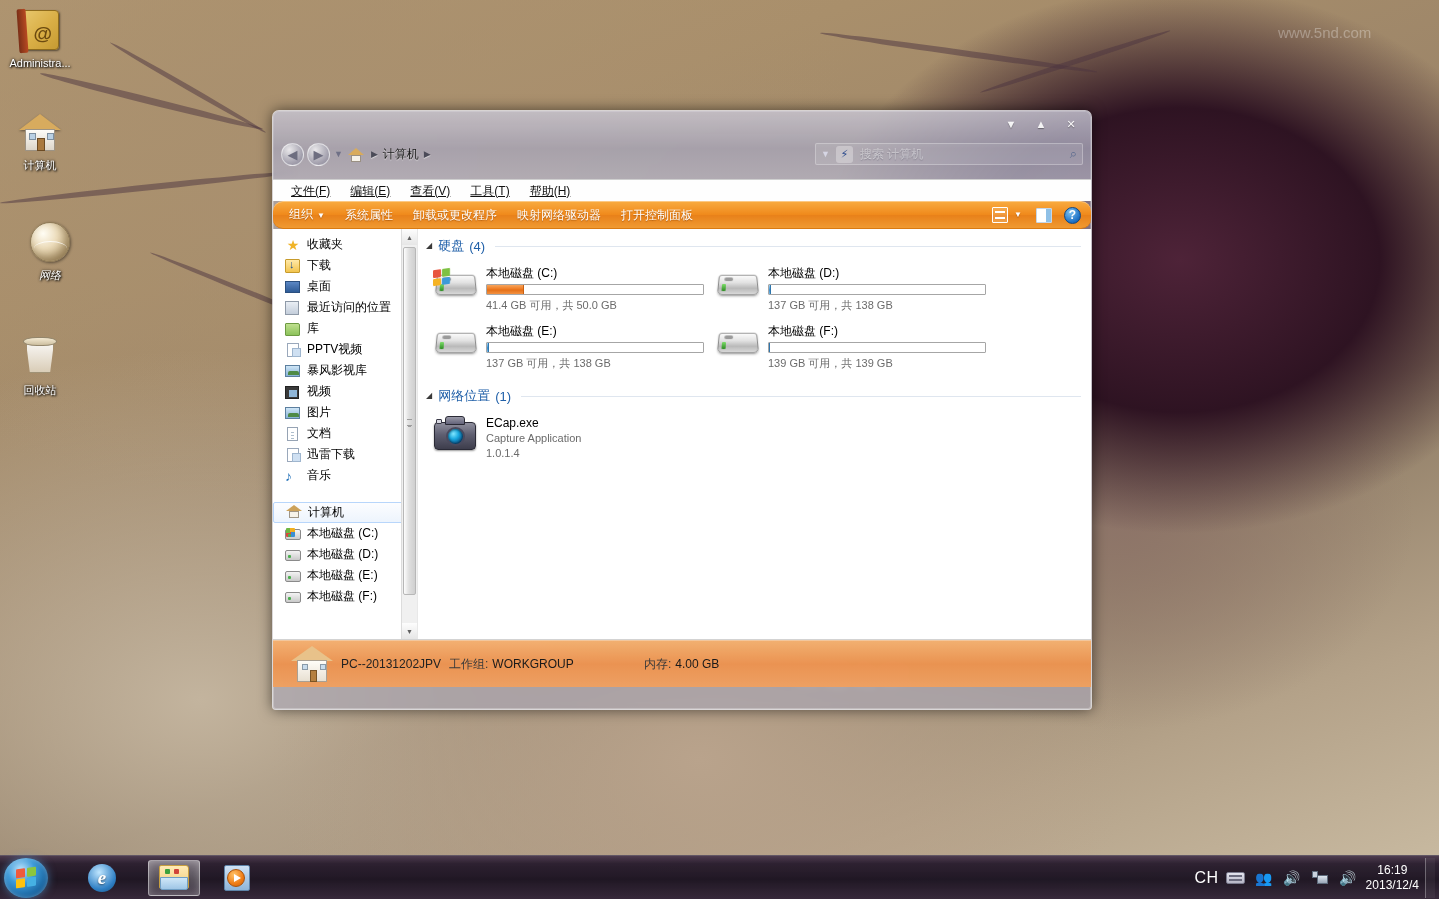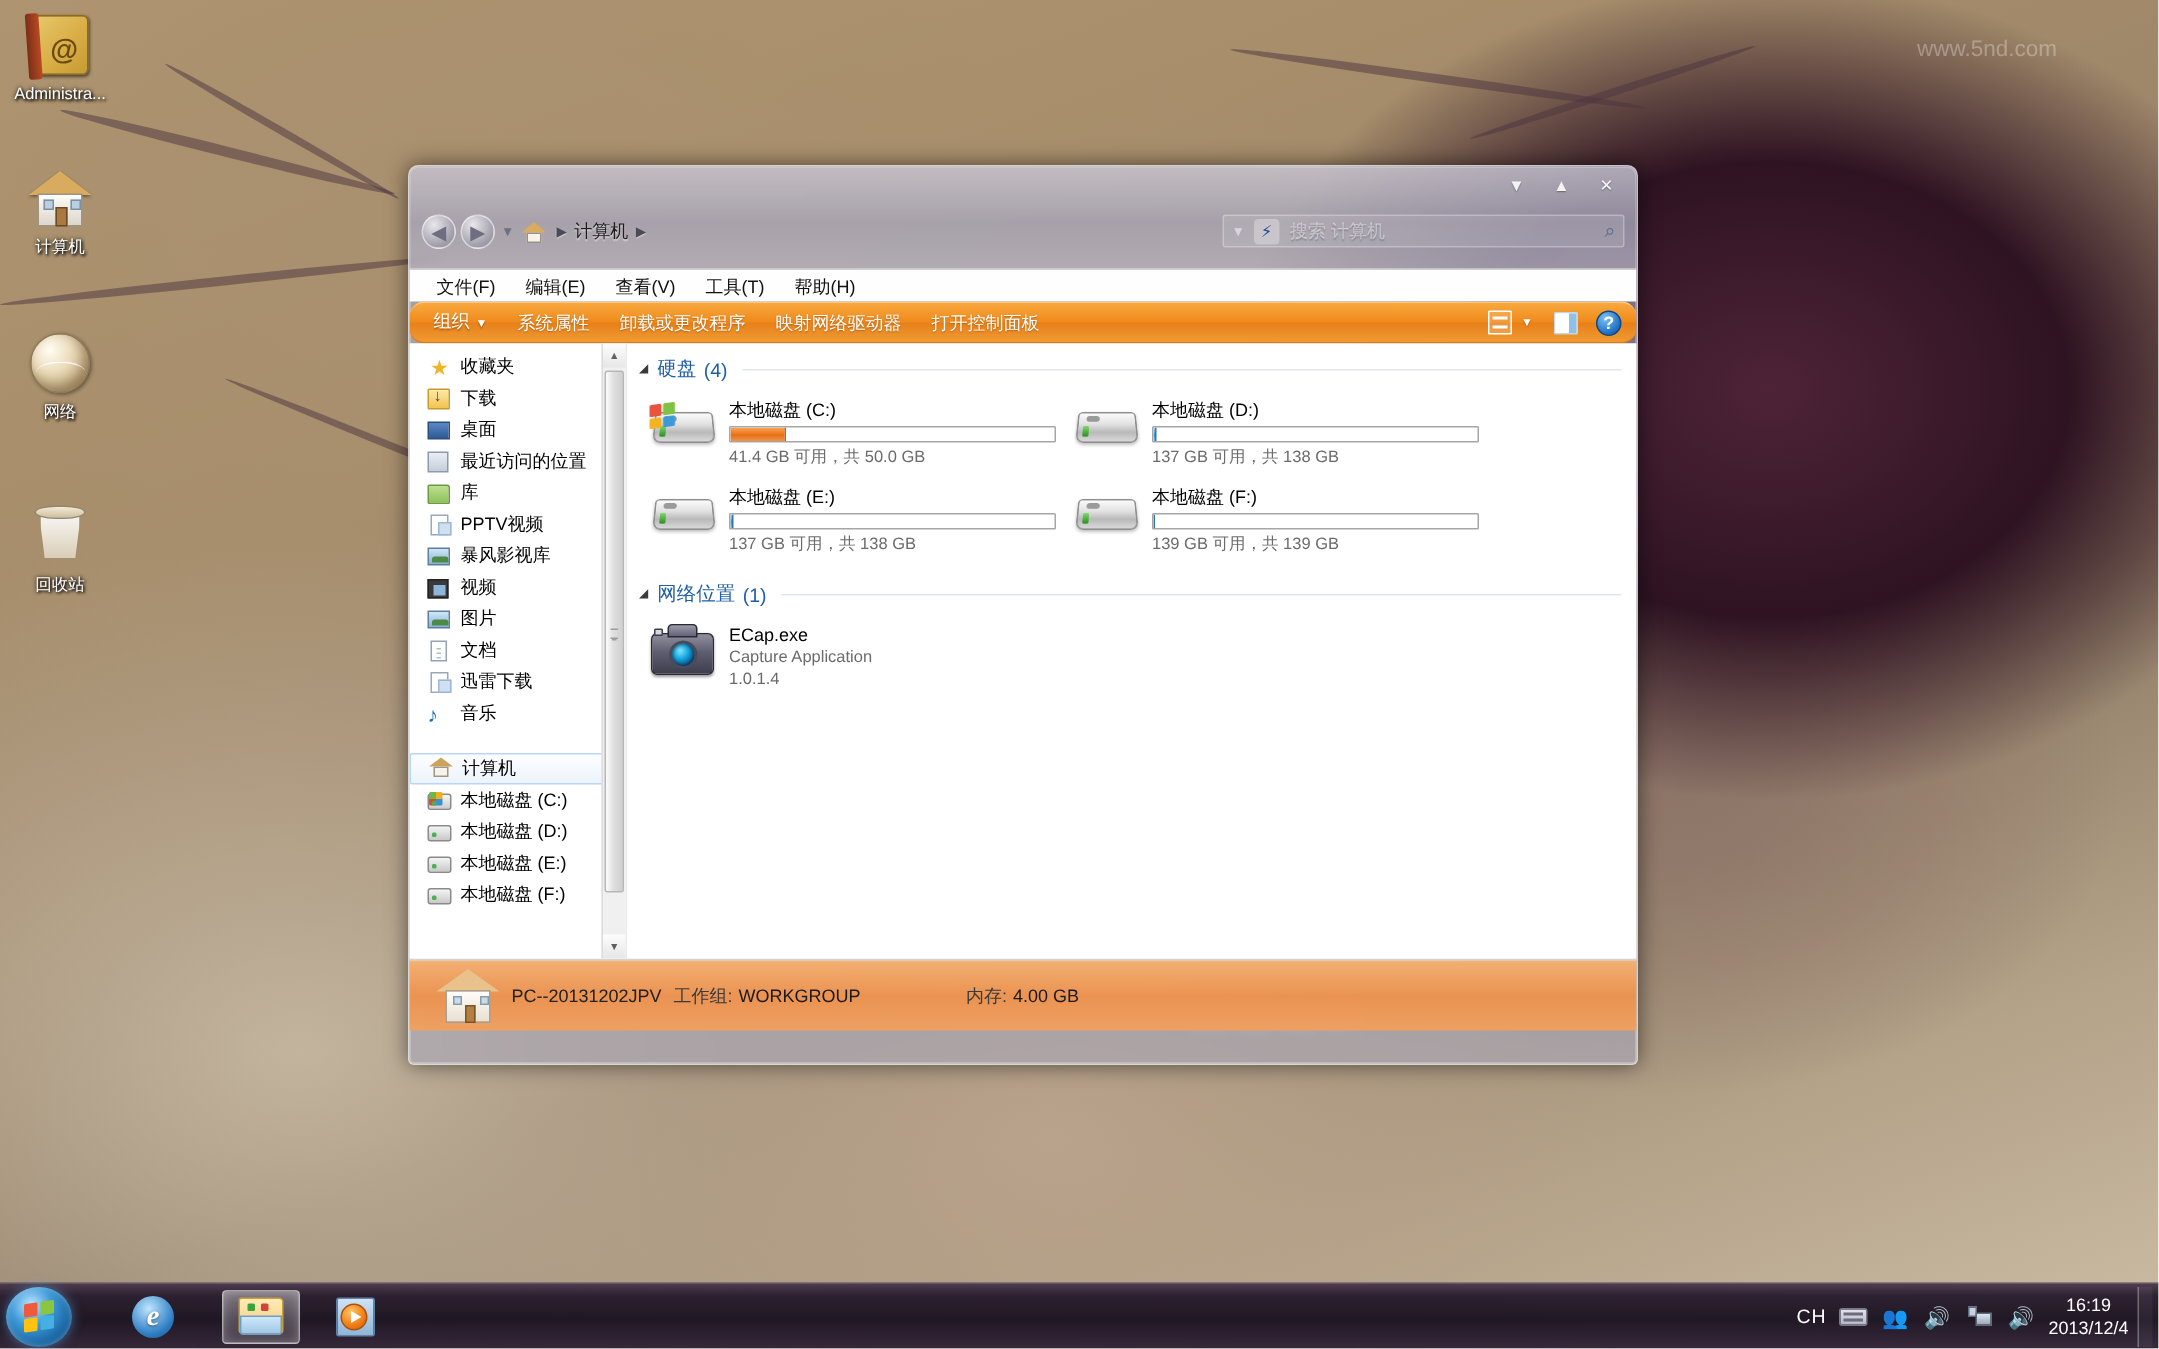--- a/index.html
+++ b/index.html
@@ -222,21 +222,21 @@
 
   
   .menubar {
     height: 22px;
     background: #fefefe;
     border-top: 1px solid #cfcfcf;
     display: flex; align-items: center;
     padding-left: 8px;
     font-size: 12px; color: #111;
   }
-  .menubar .mi { padding: 0 10px; line-height: 20px; cursor: default; }
+  .menubar .mi { padding: 0 10px; line-height: 20px; cursor: default; text-decoration: underline; }
 
   
   .cmdbar {
     height: 28px;
     background: linear-gradient(180deg,#f8a93e 0%, #f08a1c 48%, #e8811a 52%, #f09a32 100%);
     border-top: 1px solid #fcc984;
     border-bottom: 1px solid #d97a12;
     display: flex; align-items: center;
     padding: 0 6px;
     font-size: 12px; color: #fff;
@@ -688,21 +688,21 @@
     height: 100%;
     padding-right: 4px;
   }
   .tray-ico {
     display: flex; align-items: center; justify-content: center;
     min-width: 22px; height: 22px;
     margin: 0 3px;
     color: #e8e8f2; font-size: 12px;
     cursor: default;
   }
-  .tray-ime { font-size: 13px; color: #ffffff; letter-spacing: .5px; }
+  .tray-ime { font-size: 16px; color: #ffffff; letter-spacing: .5px; }
   .tray-kbd {
     width: 19px; height: 12px;
     background: linear-gradient(180deg,#e4e4ee,#b6b6c6);
     border: 1px solid #7b7b8e; border-radius: 2px;
     position: relative;
   }
   .tray-kbd:after {
     content: ""; position: absolute; left: 2px; top: 2px; right: 2px; height: 2px;
     background: #6b6b7e; box-shadow: 0 4px 0 #6b6b7e;
   }
@@ -769,21 +769,21 @@
         <div class="roof"></div>
         <div class="body"></div>
         <div class="win" style="left:11px; top:21px;"></div>
         <div class="win" style="left:29px; top:21px;"></div>
         <div class="door"></div>
       </div>
     </div>
     <div class="lbl">计算机</div>
   </div>
 
-  <div class="desk-icon" style="left:2px; top:220px;">
+  <div class="desk-icon" style="left:12px; top:220px;font-style:italic;">
     <div class="glyph">
         <div class="ico-globe"></div>
       </div>
     <div class="lbl">网络</div>
   </div>
 
   <div class="desk-icon" style="left:2px; top:333px;">
     <div class="glyph">
       <div class="ico-bin">
           <div class="can"></div>

